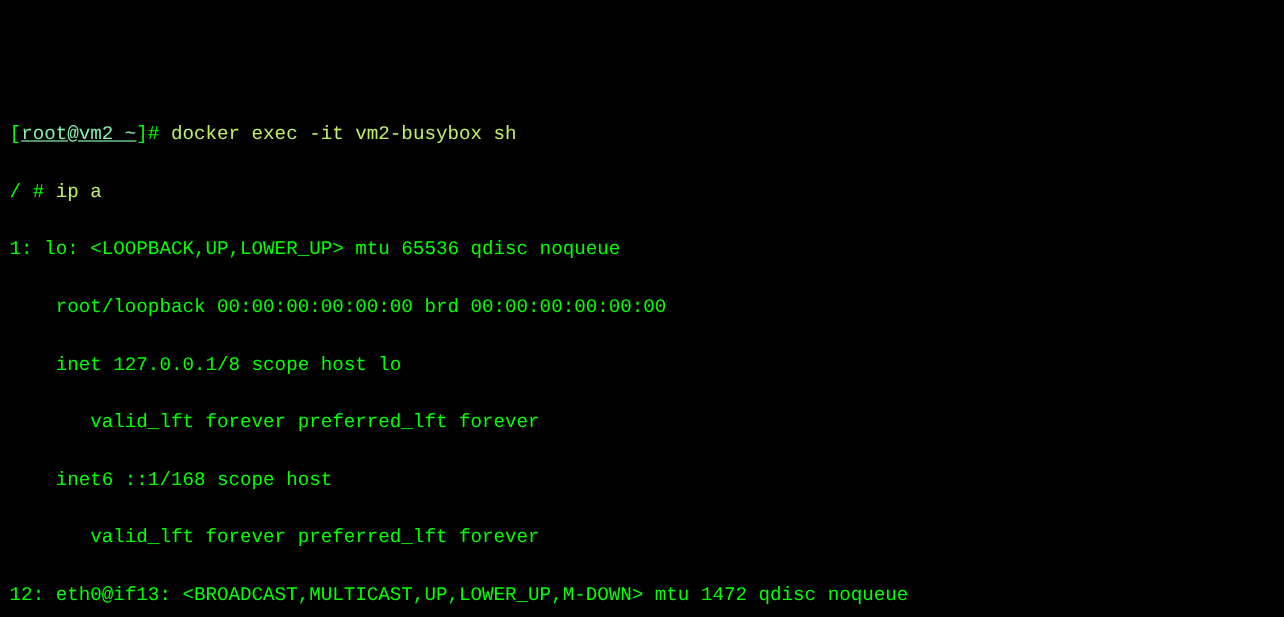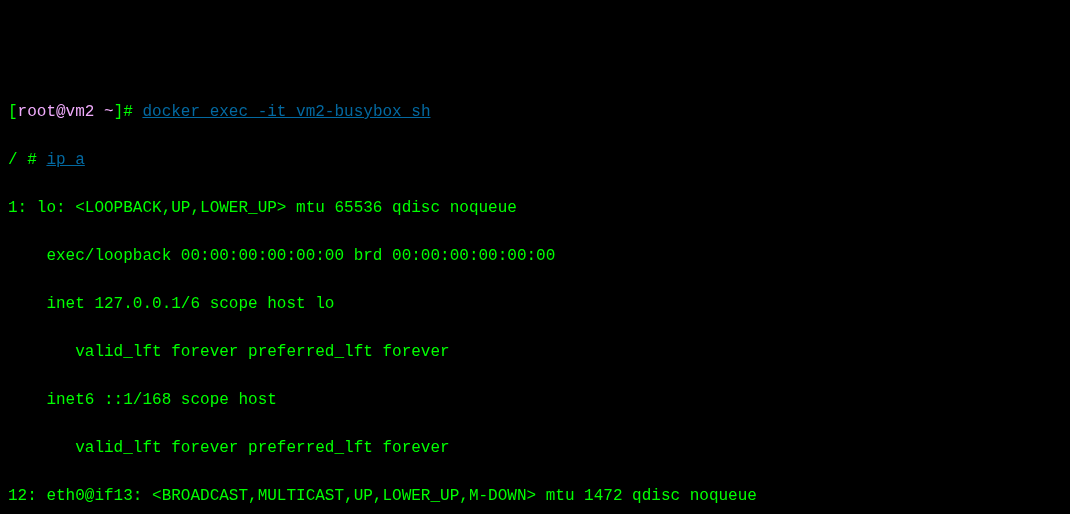--- a/index.html
+++ b/index.html
@@ -13,35 +13,35 @@
       font-size: 16px;
       line-height: 1.5;
       color: #00ff00;
       padding: 4px 8px;
       white-space: pre;
       width: 1070px;
       height: 514px;
       overflow: hidden;
     }
     .prompt-bracket { color: #00ff00; }
-    .prompt-host { color: #f0abfc; }
-    .cmd { color: #0369a1; text-decoration: underline; }
+    .prompt-host { color: #86efac; text-decoration: underline; }
+    .cmd { color: #bef264; }
     .green { color: #00ff00; }
     .line { display: block; }
   </style>
 </head>
 <body>
 
 
 
 <span class="line"><span class="prompt-bracket">[</span><span class="prompt-host">root@vm2 ~</span><span class="prompt-bracket">]#</span> <span class="cmd">docker exec -it vm2-busybox sh</span></span>
 <span class="line"><span class="green">/ #</span> <span class="cmd">ip a</span></span>
 <span class="line green">1: lo: &lt;LOOPBACK,UP,LOWER_UP&gt; mtu 65536 qdisc noqueue </span>
-<span class="line green">    exec/loopback 00:00:00:00:00:00 brd 00:00:00:00:00:00</span>
-<span class="line green">    inet 127.0.0.1/6 scope host lo</span>
+<span class="line green">    root/loopback 00:00:00:00:00:00 brd 00:00:00:00:00:00</span>
+<span class="line green">    inet 127.0.0.1/8 scope host lo</span>
 <span class="line green">       valid_lft forever preferred_lft forever</span>
 <span class="line green">    inet6 ::1/168 scope host </span>
 <span class="line green">       valid_lft forever preferred_lft forever</span>
 <span class="line green">12: eth0@if13: &lt;BROADCAST,MULTICAST,UP,LOWER_UP,M-DOWN&gt; mtu 1472 qdisc noqueue </span>
 
 
 
 
 
 

